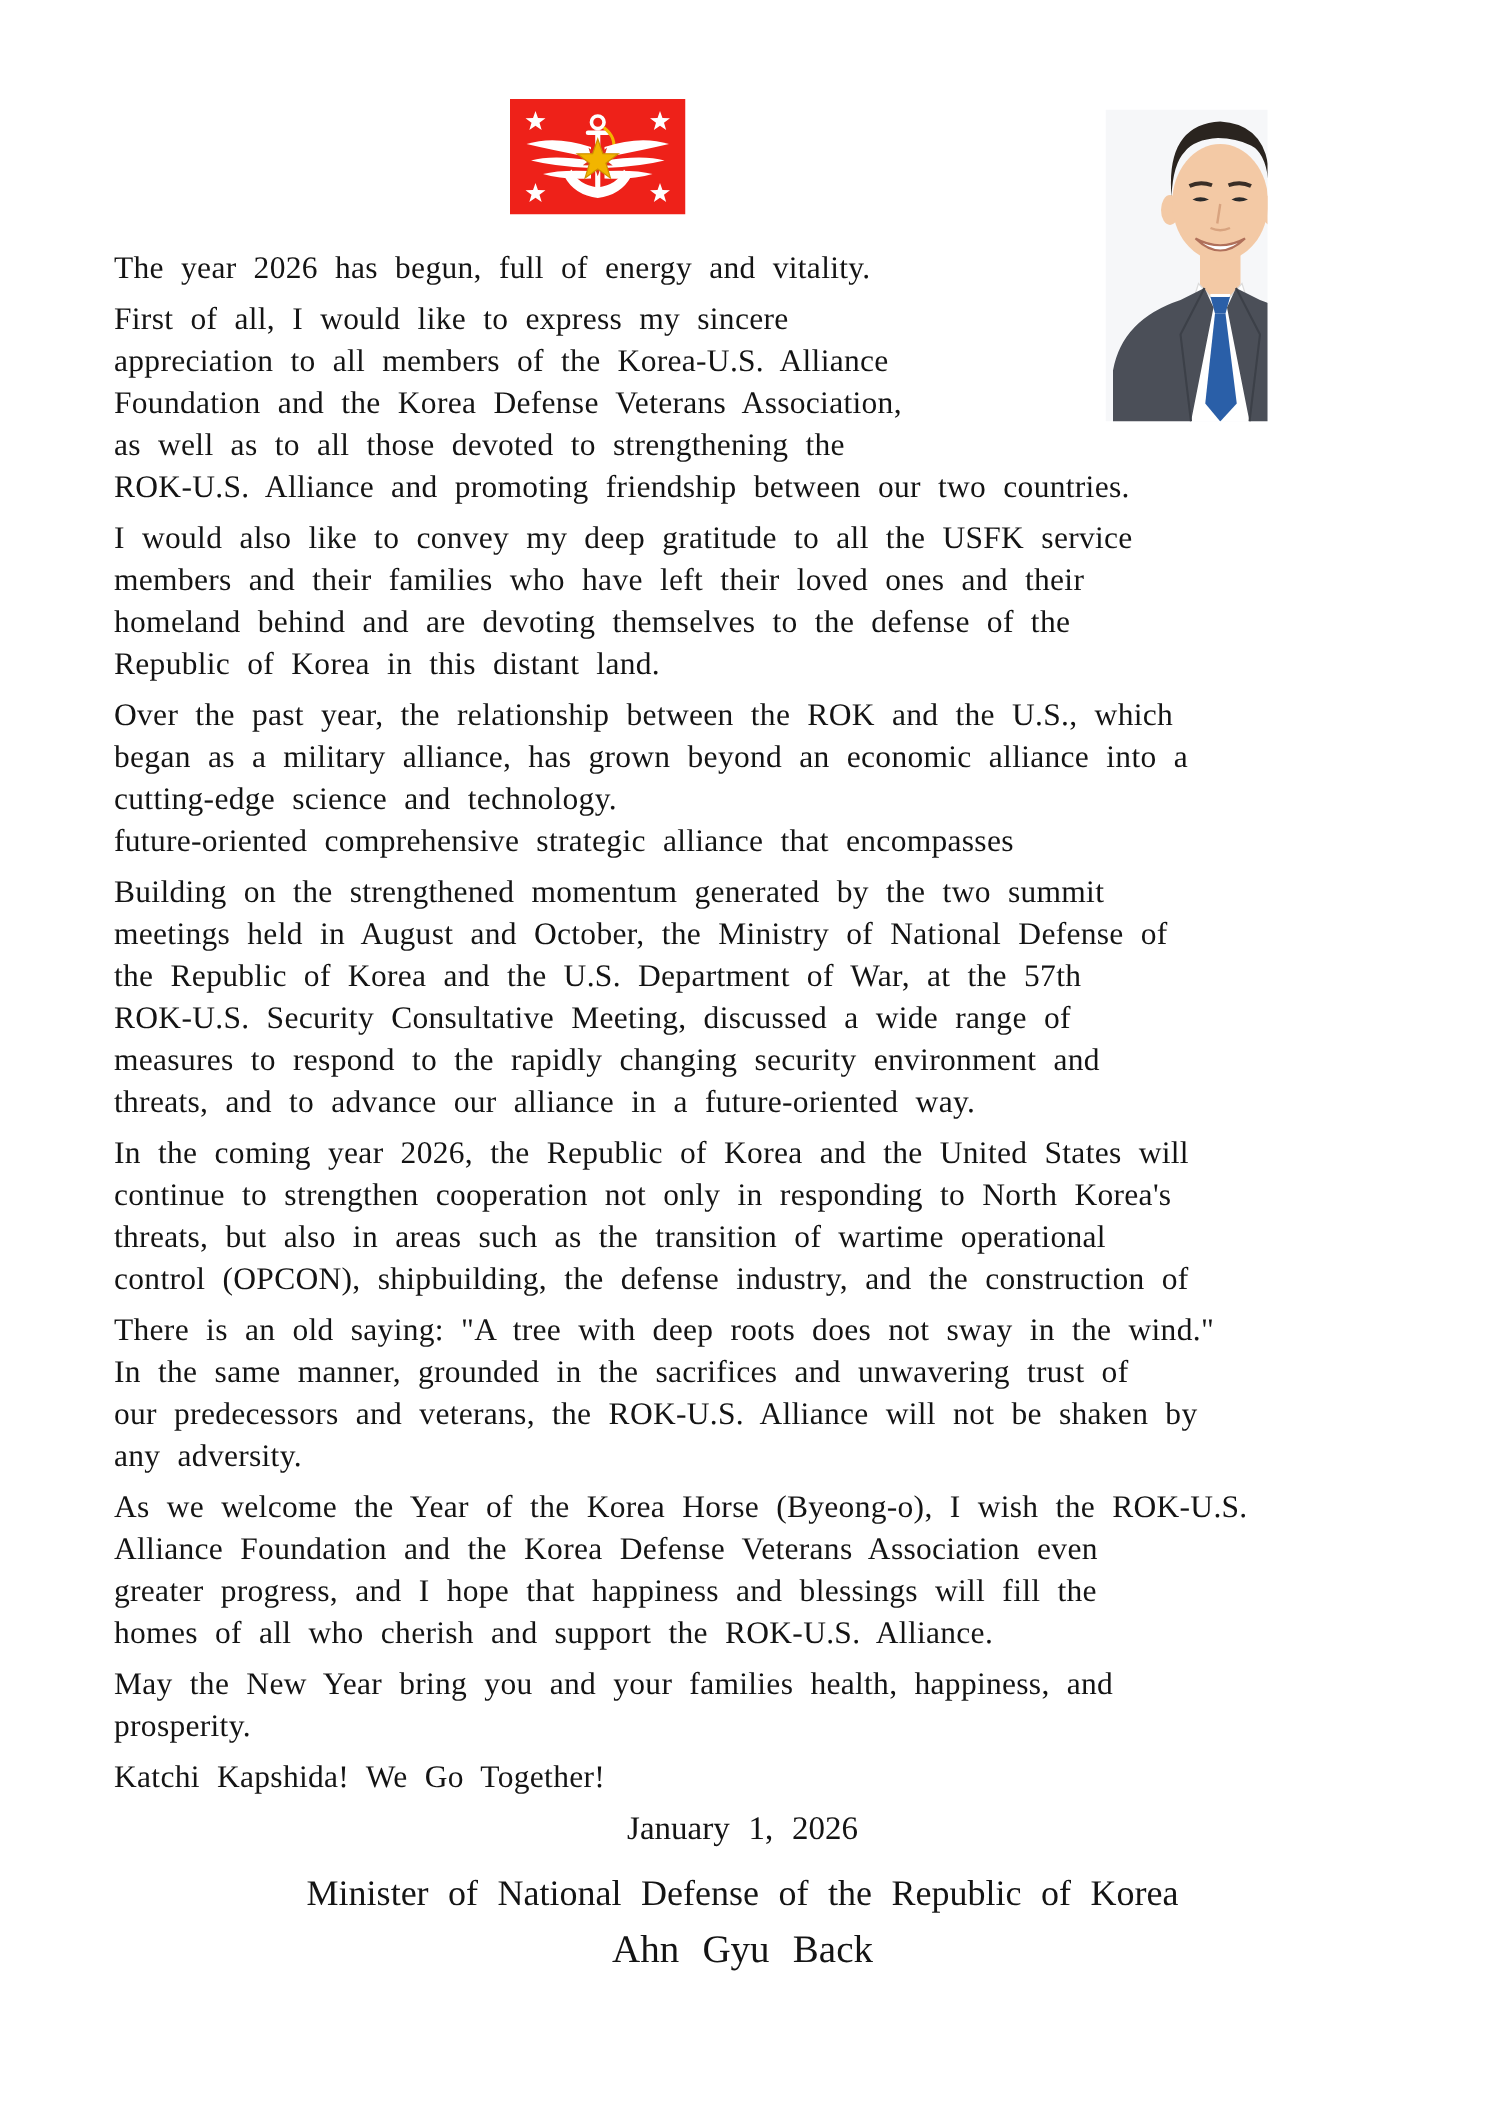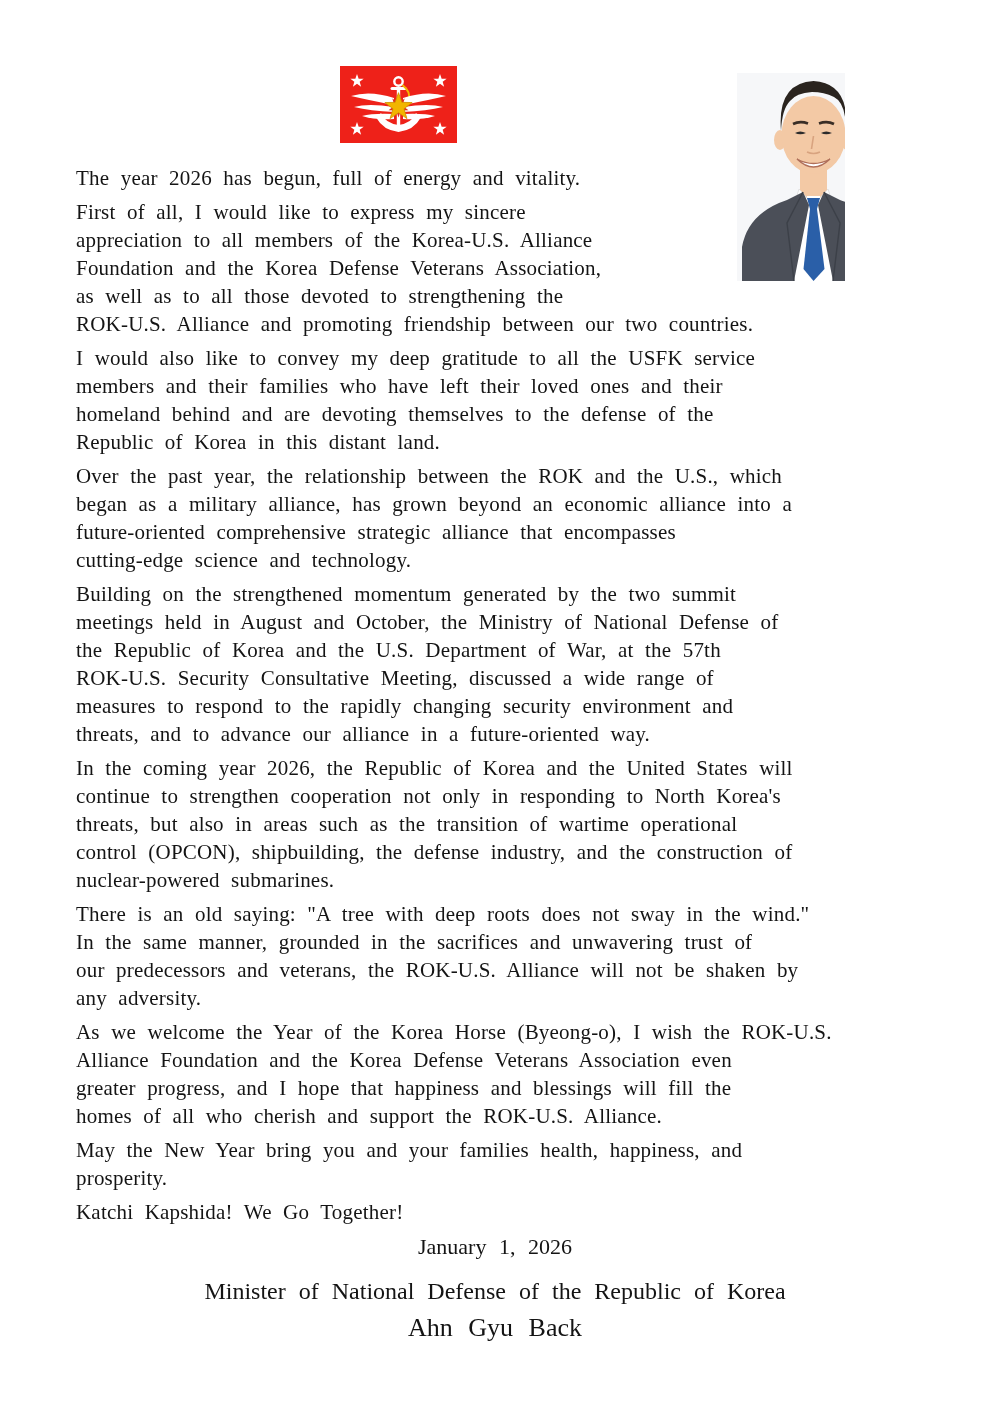--- a/index.html
+++ b/index.html
@@ -103,37 +103,36 @@
         </div>
         <div class="para">
           <div class="line">I would also like to convey my deep gratitude to all the USFK service</div>
           <div class="line">members and their families who have left their loved ones and their</div>
           <div class="line">homeland behind and are devoting themselves to the defense of the</div>
           <div class="line">Republic of Korea in this distant land.</div>
         </div>
         <div class="para">
           <div class="line">Over the past year, the relationship between the ROK and the U.S., which</div>
           <div class="line">began as a military alliance, has grown beyond an economic alliance into a</div>
+          <div class="line">cutting-edge science and technology.</div>
           <div class="line">future-oriented comprehensive strategic alliance that encompasses</div>
-          <div class="line">cutting-edge science and technology.</div>
         </div>
         <div class="para">
           <div class="line">Building on the strengthened momentum generated by the two summit</div>
           <div class="line">meetings held in August and October, the Ministry of National Defense of</div>
           <div class="line">the Republic of Korea and the U.S. Department of War, at the 57th</div>
           <div class="line">ROK-U.S. Security Consultative Meeting, discussed a wide range of</div>
           <div class="line">measures to respond to the rapidly changing security environment and</div>
           <div class="line">threats, and to advance our alliance in a future-oriented way.</div>
         </div>
         <div class="para">
           <div class="line">In the coming year 2026, the Republic of Korea and the United States will</div>
           <div class="line">continue to strengthen cooperation not only in responding to North Korea's</div>
           <div class="line">threats, but also in areas such as the transition of wartime operational</div>
           <div class="line">control (OPCON), shipbuilding, the defense industry, and the construction of</div>
-          <div class="line">nuclear-powered submarines.</div>
         </div>
         <div class="para">
           <div class="line">There is an old saying: "A tree with deep roots does not sway in the wind."</div>
           <div class="line">In the same manner, grounded in the sacrifices and unwavering trust of</div>
           <div class="line">our predecessors and veterans, the ROK-U.S. Alliance will not be shaken by</div>
           <div class="line">any adversity.</div>
         </div>
         <div class="para">
           <div class="line">As we welcome the Year of the Korea Horse (Byeong-o), I wish the ROK-U.S.</div>
           <div class="line">Alliance Foundation and the Korea Defense Veterans Association even</div>

